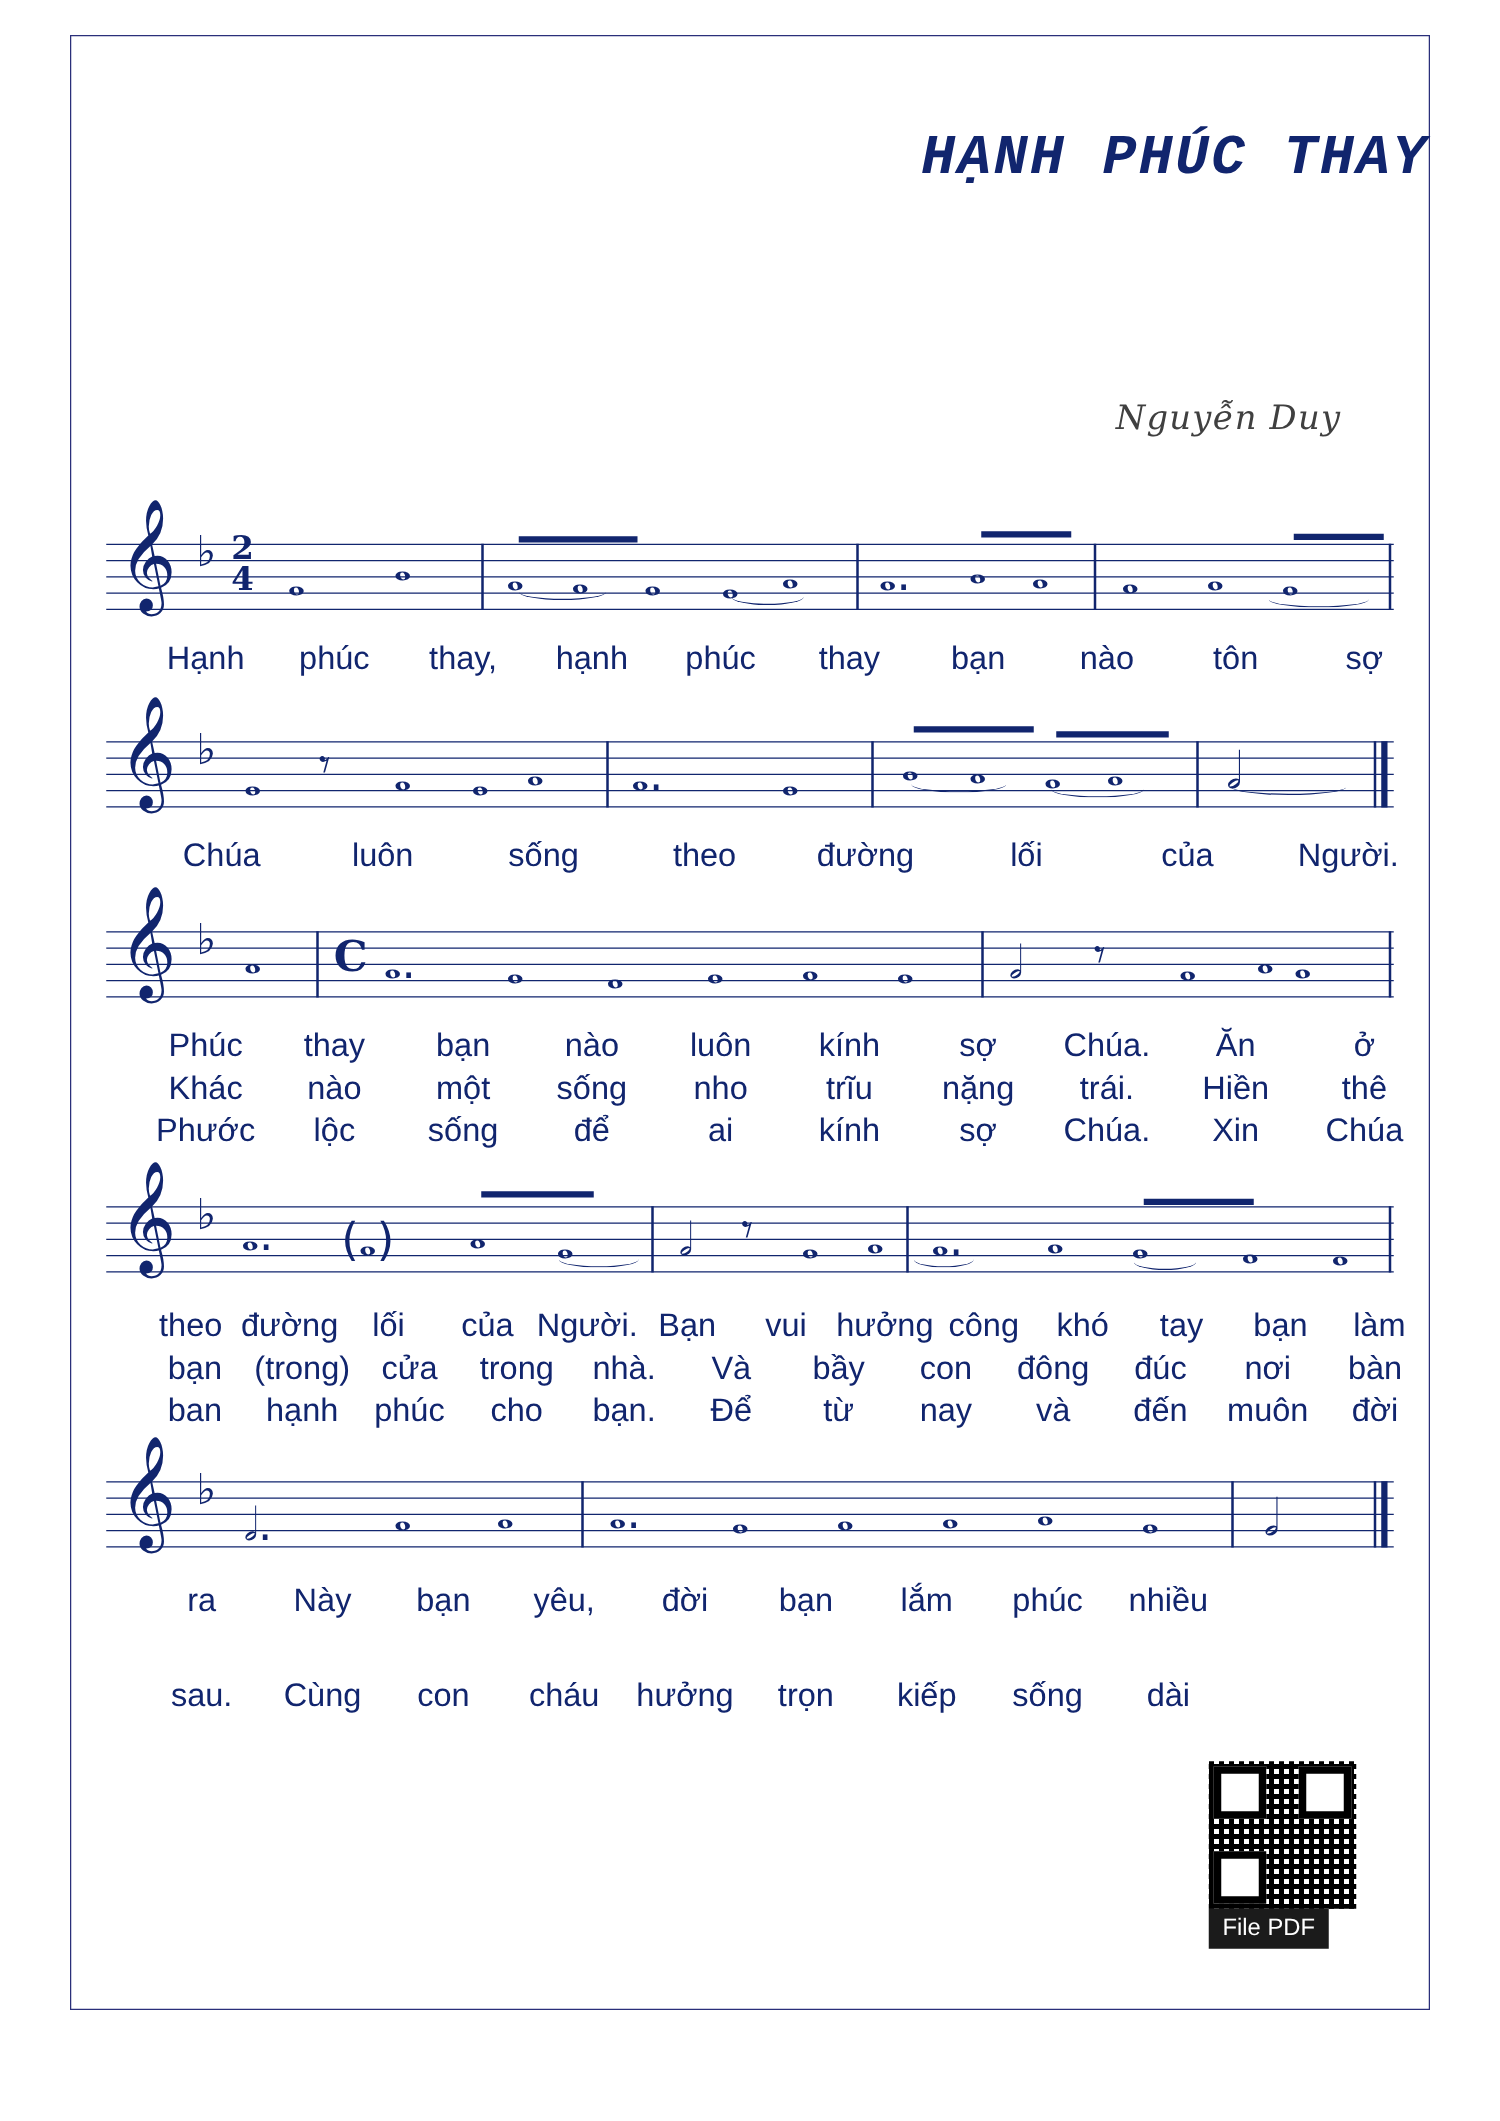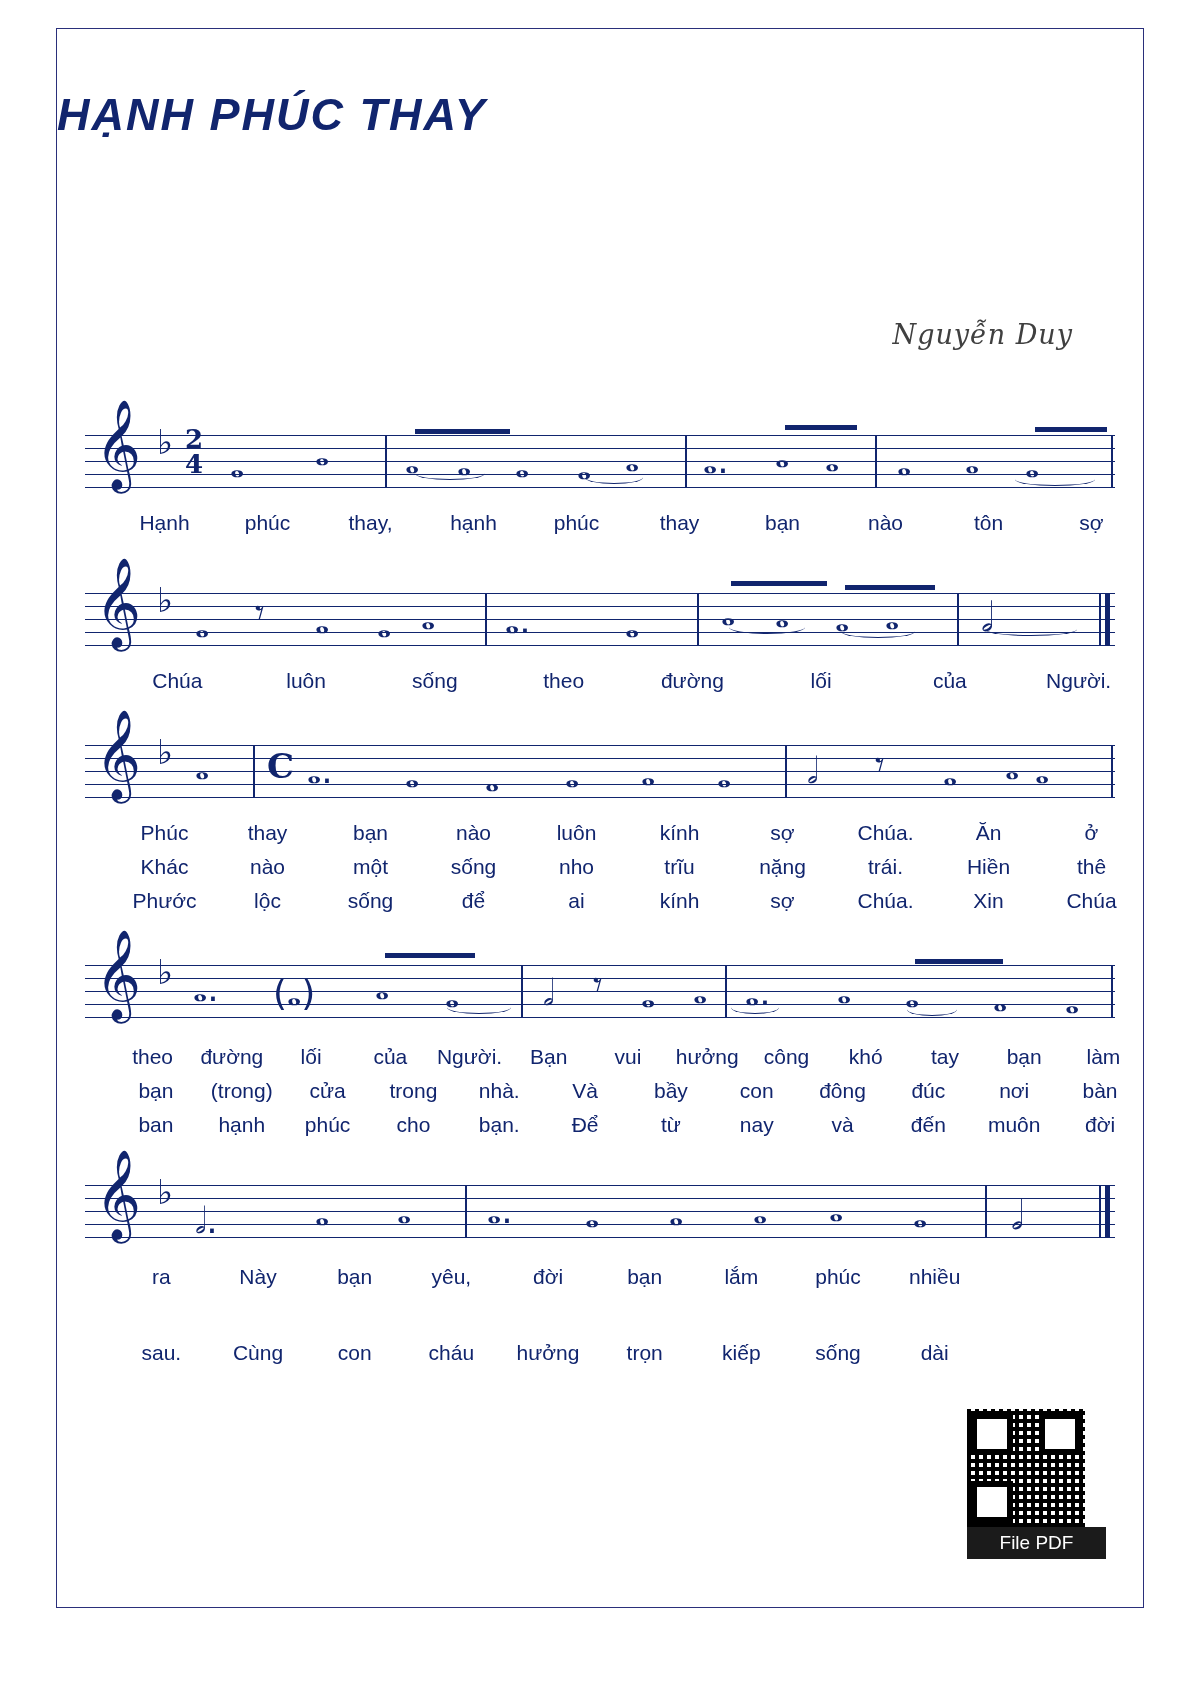--- a/index.html
+++ b/index.html
@@ -20,25 +20,25 @@
     left: 56px;
     top: 28px;
     width: 1088px;
     height: 1580px;
     border: 1px solid #2a2f7a;
     background: #fff;
     box-sizing: border-box;
   }
   .title {
     position: absolute;
-    top: 60px;
+    top: 72px;
     left: 0;
     width: 100%;
-    text-align: left;
-    font-family: Liberation Sans, sans-serif;
+    text-align: right;
+    font-family: Liberation Mono, monospace;
     font-weight: bold;
     font-style: italic;
     font-size: 45px;
     letter-spacing: 2px;
     color: #11256e;
   }
   .subtitle {
     position: absolute;
     top: 185px;
     left: 0;
@@ -159,21 +159,21 @@
     border-radius: 50%;
     height: 12px;
   }
 
   
   .lyrics {
     position: absolute;
     left: 28px;
     width: 1030px;
     display: flex;
-    font-size: 21px;
+    font-size: 26px;
     color: #11256e;
   }
   .lyrics span {
     flex: 1;
     text-align: center;
     white-space: nowrap;
   }
   .lyrics.tight span { flex: 1; }
 
   
@@ -209,21 +209,21 @@
     position: absolute;
     bottom: 4px;
     left: 4px;
     width: 30px;
     height: 30px;
     border: 6px solid #000;
     background: #fff;
     box-shadow: inset 0 0 0 4px #fff;
   }
   .qr-label {
-    width: 139px;
+    width: 96px;
     height: 32px;
     background: #1b1b1b;
     color: #fff;
     font-size: 19px;
     display: flex;
     align-items: center;
     justify-content: center;
     box-sizing: border-box;
   }
 </style>

